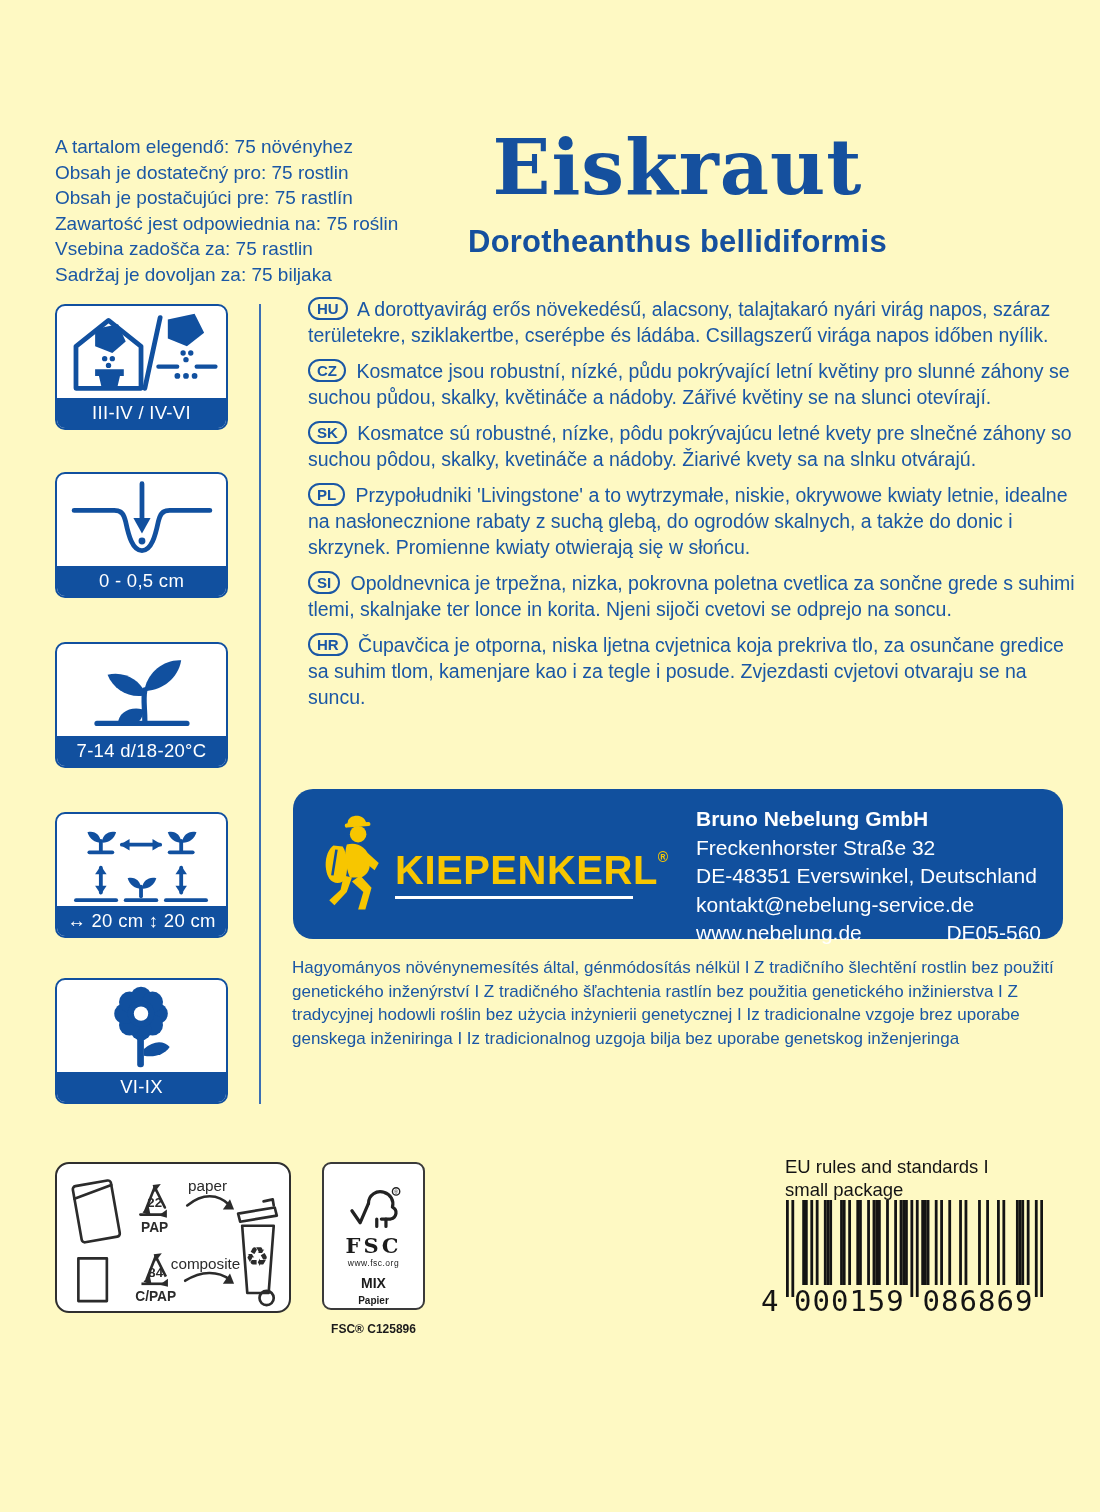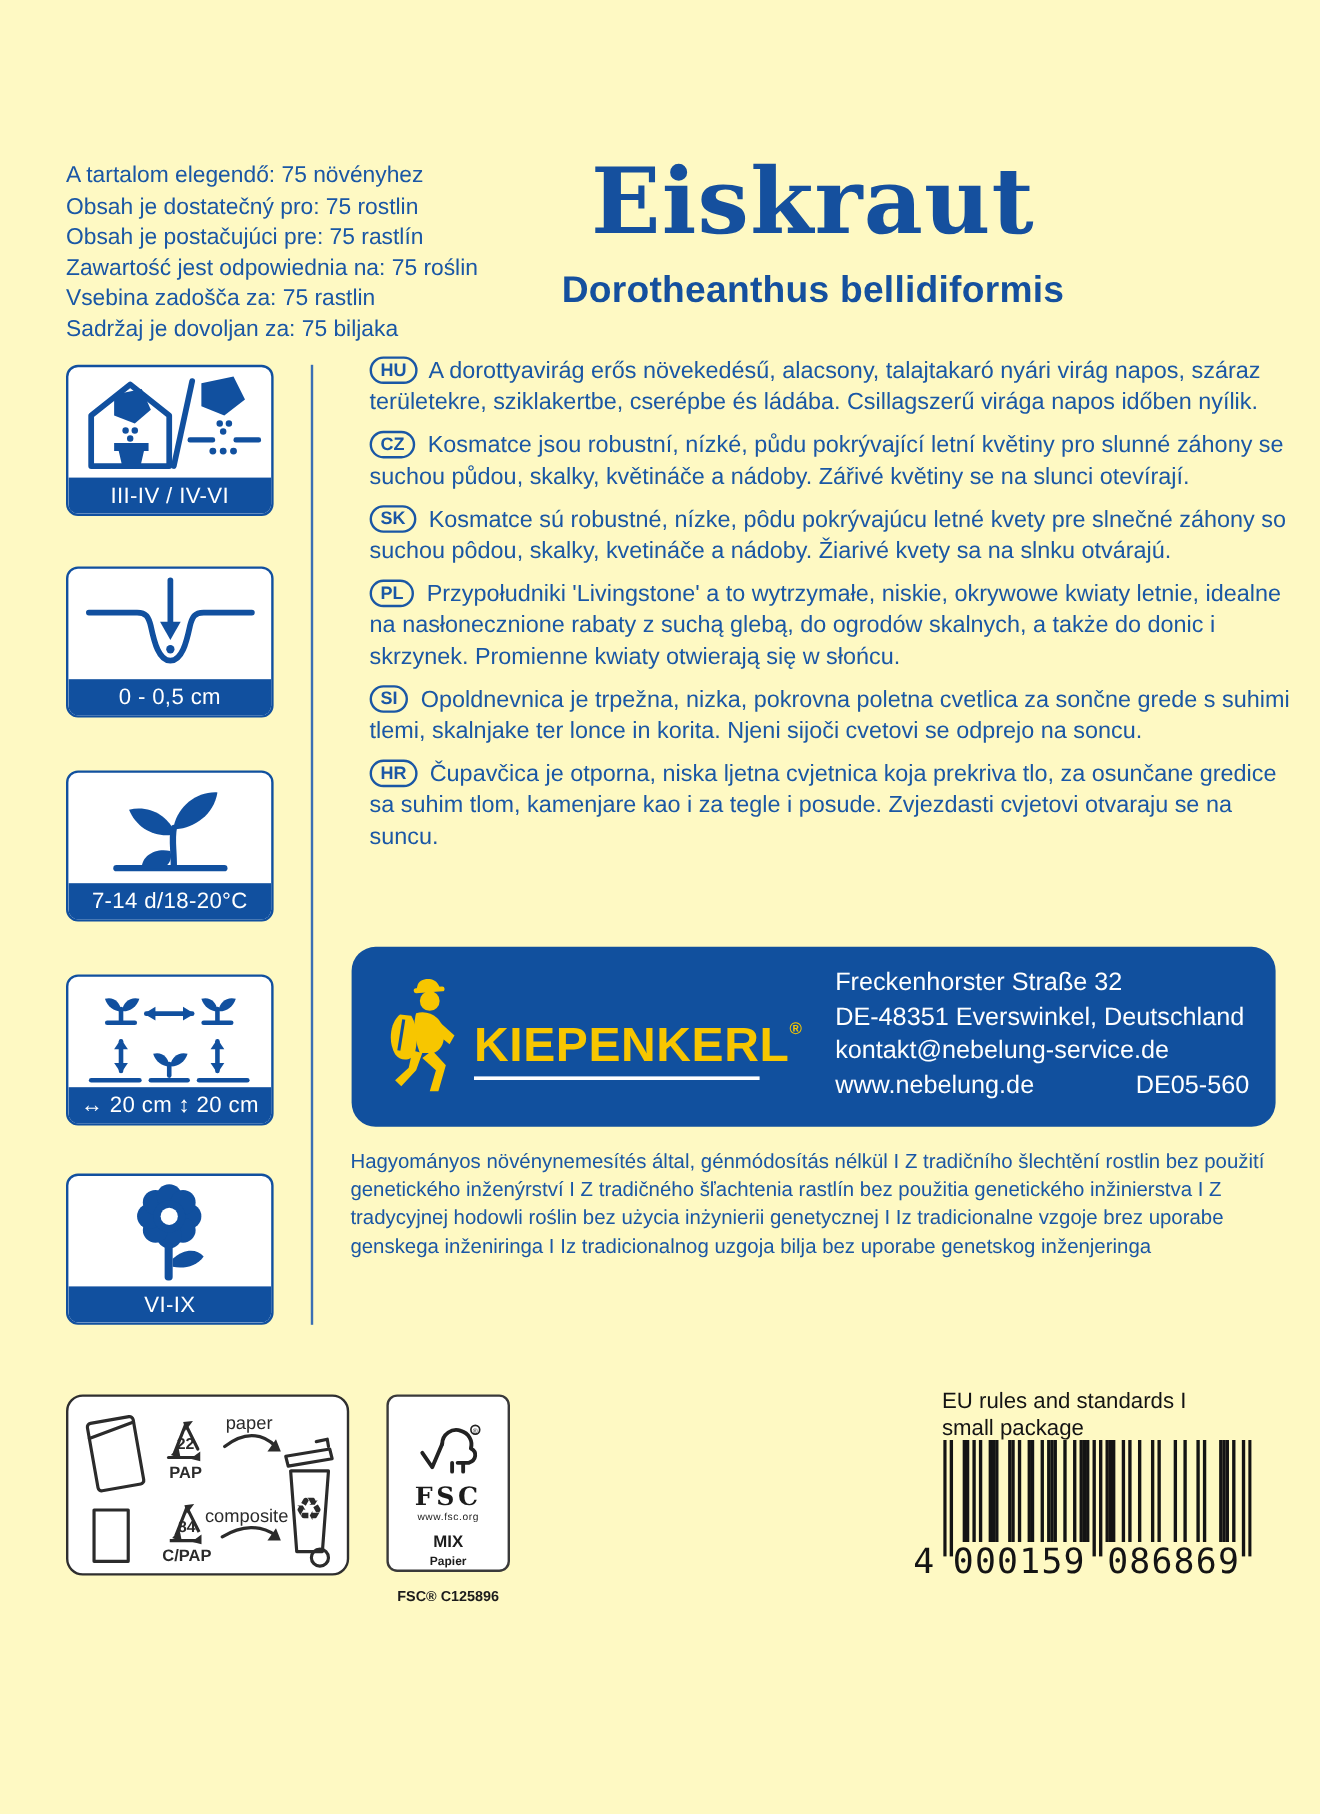--- a/index.html
+++ b/index.html
@@ -216,20 +216,21 @@
           <path d="M45,40 L56,50 L52,57 L41,48 Z"></path>
         </g>
         <line x1="15" y1="37" x2="11" y2="62" stroke="#11509e" stroke-width="2.5"></line>
       </svg>
       <div class="wordmark-wrap">
         <div class="wordmark"><span>KIEPENKERL</span><sup>®</sup></div>
         <div class="wordmark-underline"></div>
       </div>
     </div>
     <div class="brand-address">
+      <div class="bold">Bruno Nebelung GmbH</div>
       <div>Freckenhorster Straße 32</div>
       <div>DE-48351 Everswinkel, Deutschland</div>
       <div>kontakt@nebelung-service.de</div>
       <div class="addr-last">
         <span>www.nebelung.de</span>
         <span>DE05-560</span>
       </div>
     </div>
   </div>
 

